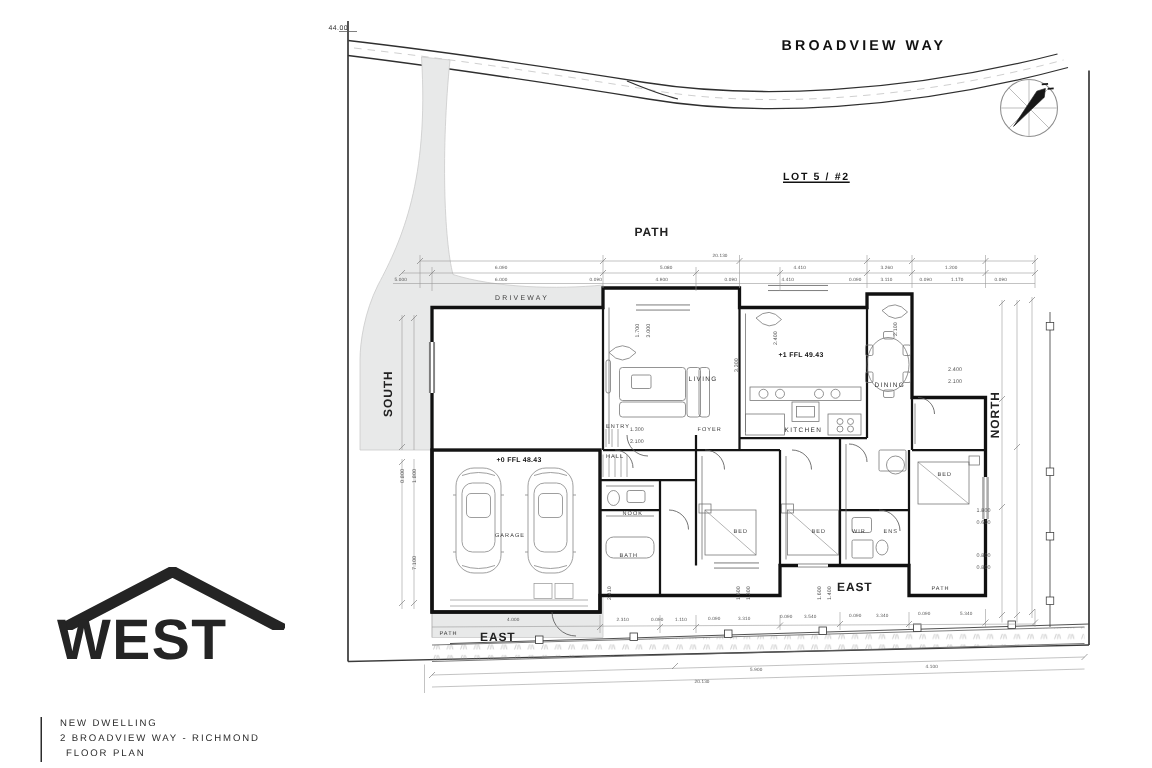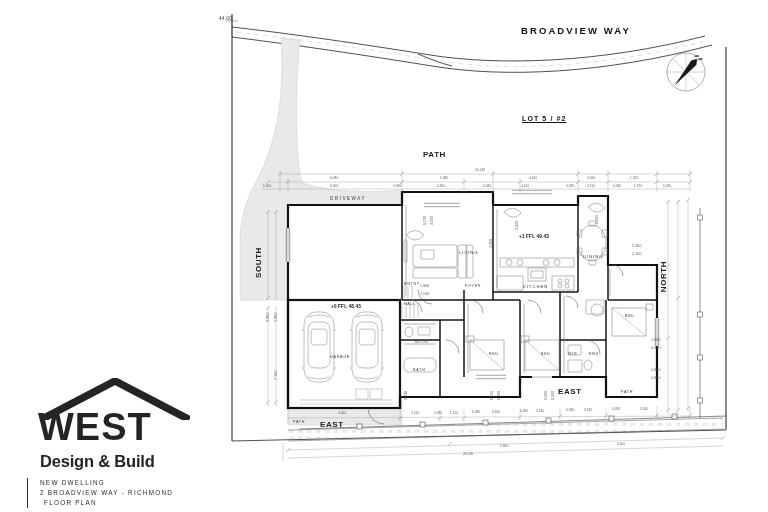--- a/index.html
+++ b/index.html
@@ -492,21 +492,20 @@
   <div class="t dim" style="left:404px;top:400px;transform:rotate(-90deg);transform-origin:0 0;font-size:3.5px;">2.410</div>
 
   <div id="logo">
 
     <svg width="150" height="42" viewBox="0 0 150 42" style="position:absolute;left:18px;top:0;">
       <path d="M4 40 L75 3 L146 40" fill="none" stroke="#242424" stroke-width="7.5" stroke-linecap="square" stroke-linejoin="miter"></path>
     </svg>
 
     <div class="logo-word" style="position:absolute;left:16px;top:30px;">WEST</div>
 
-    <div class="logo-sub" style="position:absolute;left:18px;top:74px;">Design &amp; Build</div>
 
     <div style="position:absolute;left:5px;top:100px;width:190px;">
       <div class="logo-rule"></div>
       <div style="padding-left:13px;">
         <div class="logo-meta">NEW DWELLING</div>
         <div class="logo-meta">2 BROADVIEW WAY - RICHMOND</div>
         <div class="logo-meta" style="padding-left:4px;">FLOOR PLAN</div>
       </div>
     </div>
   </div>

